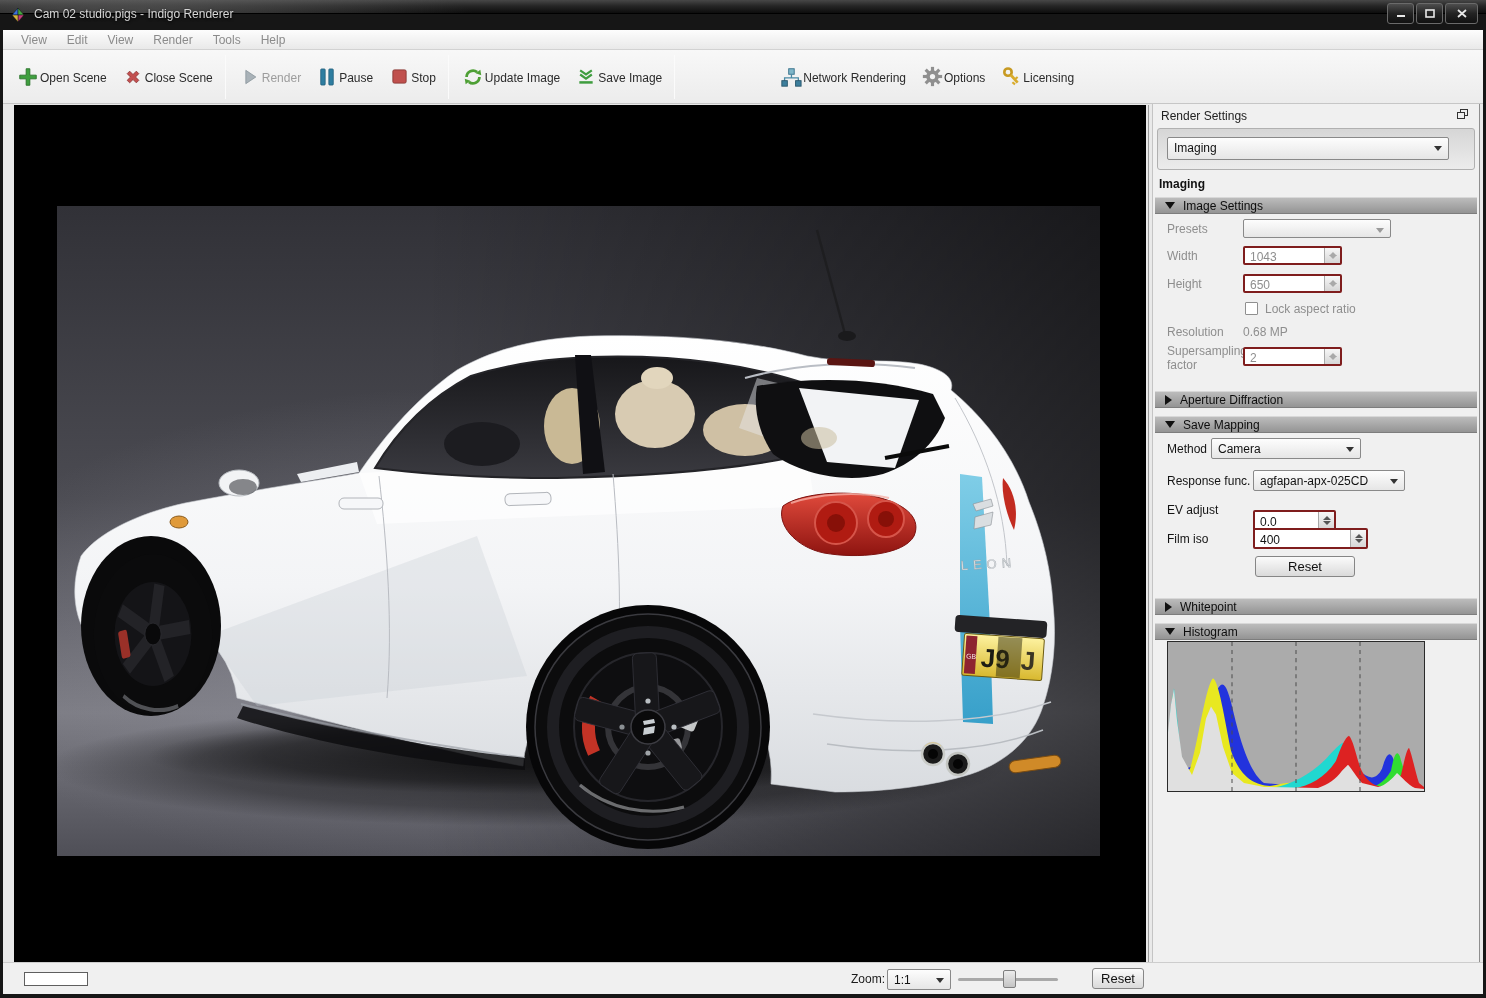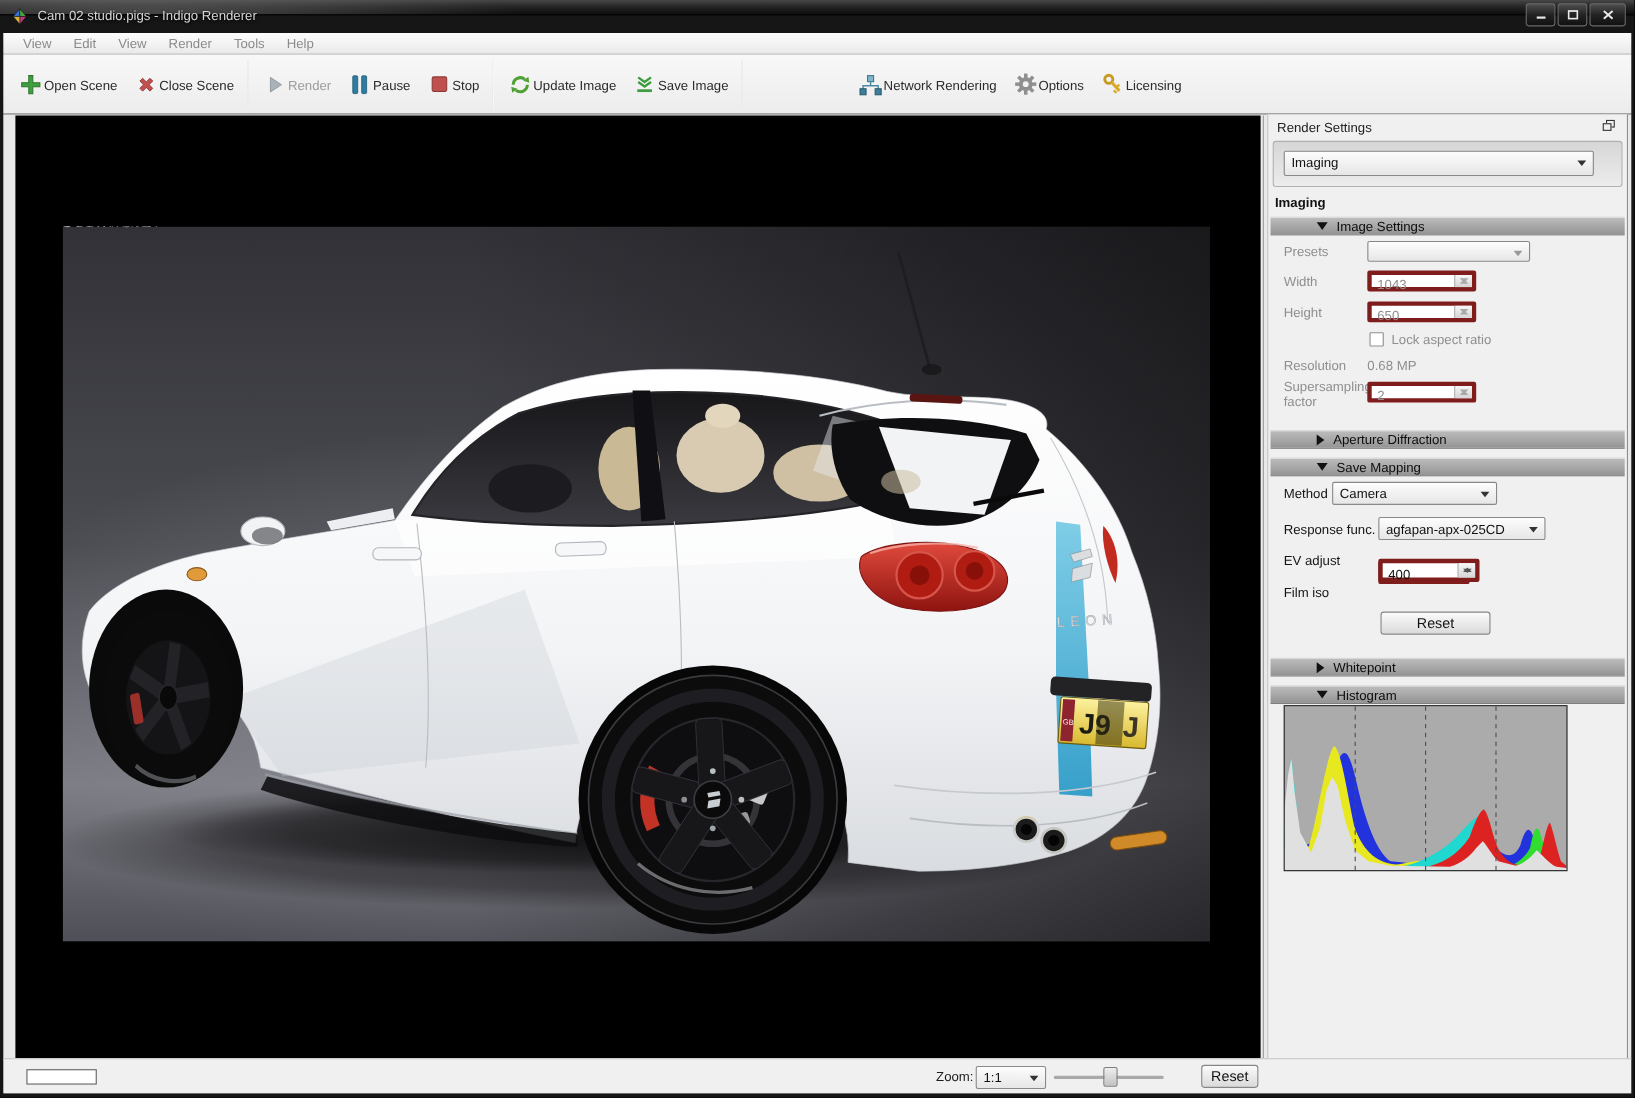--- a/index.html
+++ b/index.html
@@ -43,35 +43,35 @@
   .panel{position:absolute;left:1152px;top:104px;width:328px;height:858px;background:#f0f0f0;
     border-left:1px solid #c4c4c4;border-right:1px solid #8f8f8f;font-size:12px;color:#1a1a1a;}
   .panel .ptitle{position:absolute;left:8px;top:5px;font-size:12px;color:#222;}
   .floatico{position:absolute;right:10px;top:5px;width:12px;height:11px;}
   .floatico .sq1{position:absolute;left:3px;top:0;width:8px;height:7px;border:1px solid #333;background:#f0f0f0;}
   .floatico .sq2{position:absolute;left:0;top:3px;width:8px;height:7px;border:1px solid #333;background:#f0f0f0;}
   .selframe{position:absolute;left:4px;top:24px;width:318px;height:42px;border:1px solid #b0b0b0;border-radius:3px;
     background:linear-gradient(#d6d6d6,#ececec);}
   .heading{position:absolute;left:6px;top:73px;font-weight:bold;font-size:12px;color:#111;}
   .sect{position:absolute;left:2px;width:322px;height:17px;background:linear-gradient(#bcbcbc,#949494);
-    border-top:1px solid #d8d8d8;border-bottom:1px solid #7d7d7d;display:flex;align-items:center;padding-left:32px;}
+    border-top:1px solid #d8d8d8;border-bottom:1px solid #7d7d7d;display:flex;align-items:center;}
   .sect span{margin-left:8px;font-size:12px;color:#0d0d0d;}
   .tri{width:0;height:0;margin-left:10px;}
   .tri.down{border-left:5px solid transparent;border-right:5px solid transparent;border-top:7px solid #111;}
   .tri.right{border-top:5px solid transparent;border-bottom:5px solid transparent;border-left:7px solid #111;}
   .flabel{position:absolute;left:14px;font-size:12px;color:#141414;}
   .flabel.dim,.fvalue.dim{color:#8e8e8e;}
   .fvalue{position:absolute;font-size:12px;color:#141414;}
   .combo{position:absolute;height:21px;border:1px solid #898989;border-radius:2px;
     background:linear-gradient(#fdfdfd,#e6e6e6);}
   .combo .val{position:absolute;left:6px;top:3px;font-size:12px;color:#111;white-space:nowrap;}
   .combo .arrow{position:absolute;right:6px;top:8px;width:0;height:0;
     border-left:4px solid transparent;border-right:4px solid transparent;border-top:5px solid #333;}
   .combo.dim .arrow{border-top-color:#9a9a9a;}
-  .spin{position:absolute;height:19px;background:#fff;border:4px solid #7f1d1d;border-radius:2px;}
+  .spin{position:absolute;height:19px;background:#fff;border:2px solid #7f1d1d;border-radius:2px;}
   .spin .val{position:absolute;left:5px;top:2px;font-size:12px;color:#111;}
   .spin.dim .val{color:#8e8e8e;}
   .spinbtns{position:absolute;right:0;top:0;bottom:0;width:16px;border-left:1px solid #a8a8a8;
     background:linear-gradient(#f7f7f7,#d6d6d6);}
   .spinbtns .up{position:absolute;left:4px;top:4px;width:0;height:0;
     border-left:4px solid transparent;border-right:4px solid transparent;border-bottom:4px solid #555;}
   .spinbtns .dn{position:absolute;left:4px;bottom:4px;width:0;height:0;
     border-left:4px solid transparent;border-right:4px solid transparent;border-top:4px solid #555;}
   .spin.dim .up{border-bottom-color:#a9a9a9;}
   .spin.dim .dn{border-top-color:#a9a9a9;}
@@ -500,21 +500,21 @@
     </div>
     <span class="flabel" style="top:399px">EV adjust</span>
     <div class="spin" style="left:100px;top:406px;width:83px;height:21px">
       <span class="val" style="top:3px">0.0</span>
       <span class="spinbtns">
           <i class="up"></i>
           <i class="dn"></i>
         </span>
     </div>
     <span class="flabel" style="top:428px">Film iso</span>
-    <div class="spin" style="left:100px;top:404px;width:92px;height:21px">
+    <div class="spin" style="left:100px;top:424px;width:115px;height:21px">
       <span class="val" style="top:3px">400</span>
       <span class="spinbtns">
           <i class="up"></i>
           <i class="dn"></i>
         </span>
     </div>
     <div class="pbutton" style="left:102px;top:452px;width:100px">
       <span>Reset</span>
     </div>
 

